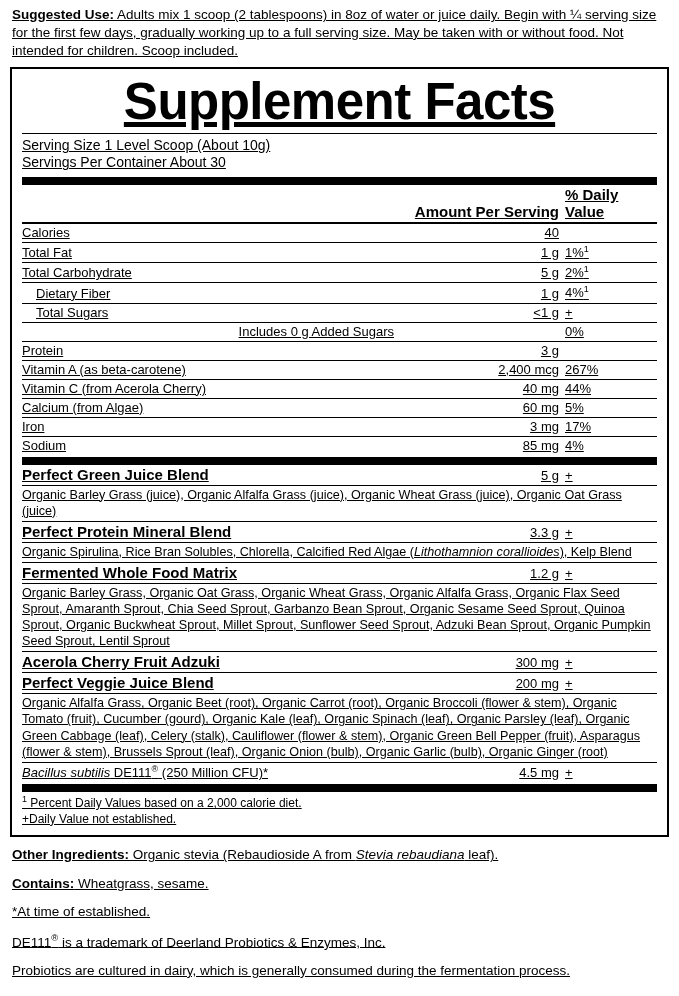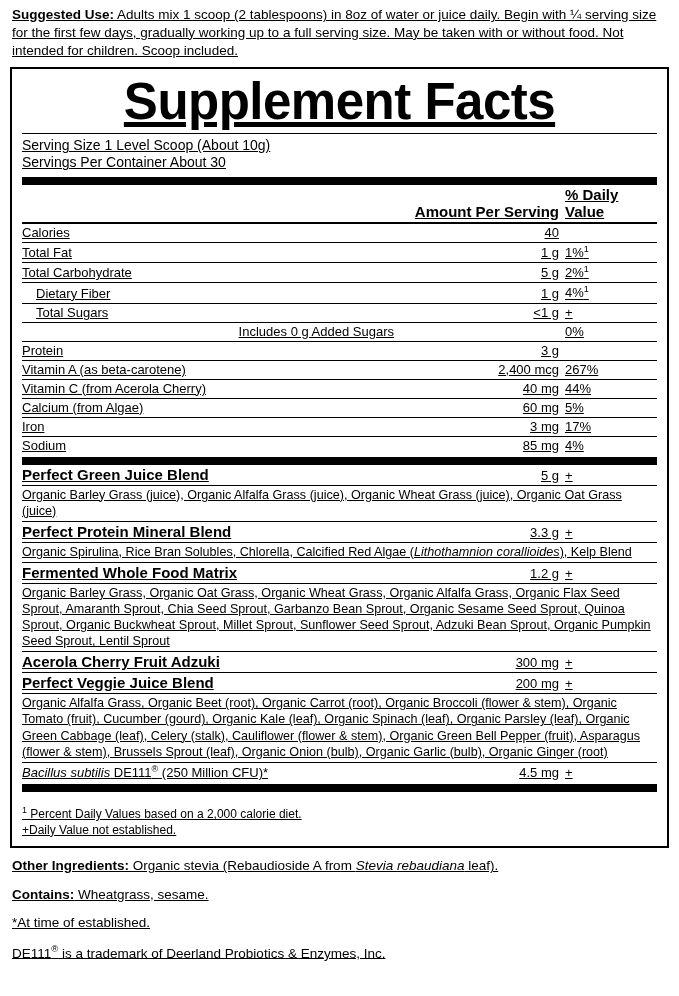--- a/index.html
+++ b/index.html
@@ -83,21 +83,21 @@
   .ing-row td {
     font-size: 12.6px;
     line-height: 1.28;
     padding: 3px 4px 4px 14px;
   }
   .ing-row td i { font-style: italic; }
 
   .footnote {
     font-size: 12px;
     line-height: 1.3;
-    padding-top: 13px;
+    padding-top: 2px;
   }
   .footnote .sup { font-size: 9px; }
 
   
   .bottom {
     padding: 9px 2px 0 2px;
     font-size: 13.5px;
     line-height: 1.3;
   }
   .bottom p { margin: 0 0 11px 0; }
@@ -266,15 +266,16 @@
 
   <div class="bottom">
     <p>
       <b>Other Ingredients:</b><span> Organic stevia (Rebaudioside A from </span><i>Stevia rebaudiana</i><span> leaf).</span>
     </p>
     <p>
       <b>Contains:</b><span> Wheatgrass, sesame.</span>
     </p>
     <p>*At time of established.</p>
     <p><span>DE111</span><span class="reg">®</span><span> is a trademark of Deerland Probiotics &amp; Enzymes, Inc.</span></p>
+    <p>Probiotics are cultured in dairy, which is generally consumed during the fermentation process.</p>
   </div>
 
 </div>
 
 </body></html>

